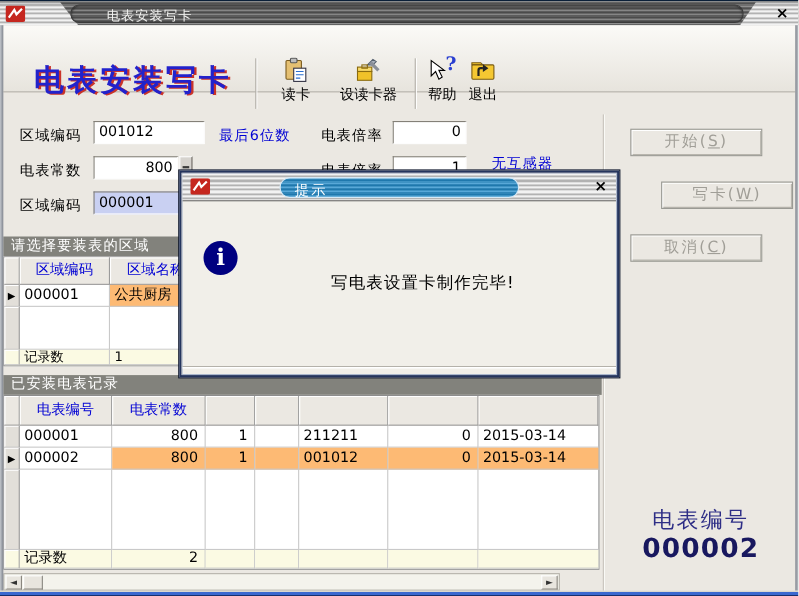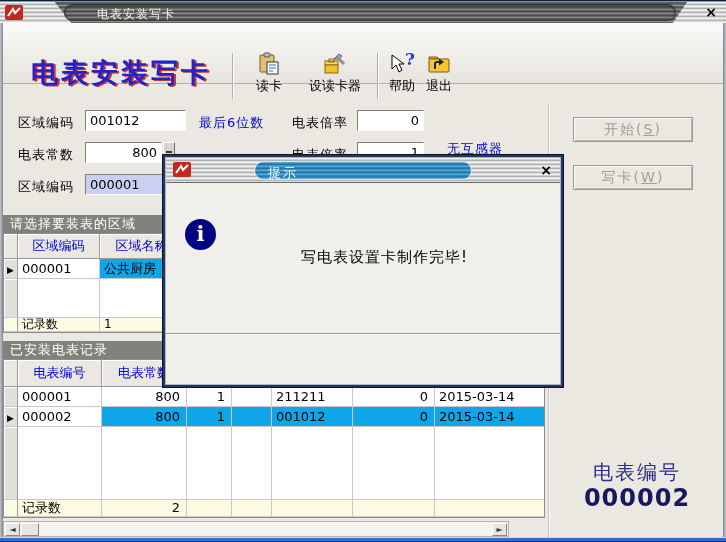--- a/index.html
+++ b/index.html
@@ -50,40 +50,40 @@
   
   .secbar{left:3px;width:544px;height:18px;background:#82827c;color:#fff;font-size:13px;line-height:18px;padding-left:7px;box-sizing:border-box;letter-spacing:1px;}
 
   
   .grid{position:absolute;left:3px;width:540px;background:#fff;border:1px solid #8d8d8d;box-sizing:content-box;}
   .grow{display:flex;}
   .gcell{border-right:1px solid #c9c9c9;border-bottom:1px solid #c9c9c9;font-size:13px;overflow:hidden;white-space:nowrap;box-sizing:border-box;padding:0 4px;}
   .ghead .gcell{background:#ebe8e2;border-right:1px solid #9b9b9b;border-bottom:1px solid #9b9b9b;box-shadow:inset 1px 1px 0 #fff;color:#0000d4;text-align:center;}
   .gsel{background:#e2dfd9;border-right:1px solid #9b9b9b;box-shadow:inset 1px 1px 0 #fff;padding:0;text-align:center;color:#000;}
   .gfoot .gcell{background:#fbfae3;}
-  .gray{background:#0ea5e9;}
+  .gray{background:#fdba74;}
   .ar{text-align:right;padding-right:6px;}
   .selmark{font-size:9px;line-height:inherit;}
   
   .t1c0{width:14px;}.t1c1{width:82px;}.t1c2{width:84px;}.t1c3{flex:1;border-right:none;}
   
   .t2c0{width:14px;}.t2c1{width:84px;}.t2c2{width:85px;}.t2c3{width:45px;}.t2c4{width:40px;}.t2c5{width:81px;}.t2c6{width:82px;}.t2c7{flex:1;border-right:none;}
 
   
   .hscroll{left:3px;top:521px;width:506px;height:16px;background:#f4f3ec;border:1px solid #b5b2aa;box-sizing:border-box;}
   .sbtn{position:absolute;top:1px;width:15px;height:13px;background:#e8e5de;border:1px solid;border-color:#fff #8a8780 #8a8780 #fff;font-size:8px;line-height:12px;text-align:center;color:#333;box-sizing:border-box;}
   .sthumb{position:absolute;left:17px;top:1px;width:18px;height:13px;background:#e8e5de;border:1px solid;border-color:#fff #8a8780 #8a8780 #fff;box-sizing:border-box;}
 
   
   .obtn{position:absolute;left:573px;width:120px;height:25px;background:#ebe8e2;border:1px solid #9a9a94;box-shadow:inset 1px 1px 0 #fff,inset -1px -1px 0 #b8b5ad;color:#a09e97;font-size:14px;text-align:center;line-height:23px;letter-spacing:2px;box-sizing:border-box;}
   .meter-label{left:551px;top:459px;width:172px;text-align:center;font-size:20px;color:#2e2e86;letter-spacing:2px;}
   .meter-no{left:551px;top:484px;width:172px;text-align:center;font-size:24px;font-weight:bold;color:#18185f;letter-spacing:1px;}
 
   
-  .dialog{left:163px;top:155px;width:400px;height:232px;background:#f1efe9;border:2px solid #25355e;box-shadow:0 0 0 1px #0c142a,inset 0 0 0 1px #aab6cc;box-sizing:border-box;z-index:50;}
+  .dialog{left:163px;top:155px;width:400px;height:188px;background:#f1efe9;border:2px solid #25355e;box-shadow:0 0 0 1px #0c142a,inset 0 0 0 1px #aab6cc;box-sizing:border-box;z-index:50;}
   .dlg-tb{position:absolute;left:1px;top:1px;width:394px;height:25px;border-bottom:1px solid #6b6b6b;box-sizing:border-box;}
   .dlg-cap-l{left:0;top:0;width:64px;height:24px;clip-path:polygon(0 0,74% 0,100% 100%,0 100%);}
   .dlg-cap-r{left:330px;top:0;width:64px;height:24px;clip-path:polygon(26% 0,100% 0,100% 100%,0 100%);}
   .dlg-pill{left:88px;top:3px;width:218px;height:19px;border-radius:10px;border:1px solid #d7e9f5;box-sizing:border-box;
             background:repeating-linear-gradient(180deg,#58a8d8 0 1px,#2f85b8 1px 2px,#1f78ad 2px 3px,#3f93c4 3px 4px);}
   .dlg-title{left:102px;top:6px;color:#fff;font-size:13px;letter-spacing:2px;}
   .dlg-close{left:372px;top:4px;width:16px;height:16px;color:#000;font-weight:bold;font-size:14px;line-height:16px;text-align:center;}
   .info-icon{left:20px;top:62px;width:31px;height:31px;border-radius:50%;background:#000080;color:#fff;font-family:"DejaVu Serif",serif;font-weight:bold;font-size:21px;text-align:center;line-height:30px;}
   .dlg-msg{left:136px;top:91px;font-size:15px;color:#000;letter-spacing:1px;}
   .dlg-sep{left:1px;top:176px;width:394px;height:2px;background:linear-gradient(180deg,#9a978f 0 1px,#fff 1px 2px);}
@@ -268,22 +268,25 @@
 
   <div class="abs hscroll">
     <div class="sbtn" style="left:1px;">◄</div>
     <div class="sthumb"></div>
     <div class="sbtn" style="right:1px;">►</div>
   </div>
 
   <div class="obtn" style="top:117px;">
     <span>开始(</span><span class="u">S</span><span>)</span>
   </div>
-  <div class="obtn" style="top:165px;">
+  <div class="obtn" style="top:165px;margin-left:28px;">
     <span>写卡(</span><span class="u">W</span><span>)</span>
+  </div>
+  <div class="obtn" style="top:213px;">
+    <span>取消(</span><span class="u">C</span><span>)</span>
   </div>
   <div class="abs meter-label">电表编号</div>
   <div class="abs meter-no">000002</div>
 
   <div class="abs dialog">
     <div class="dlg-tb metal-light">
       <div class="abs dlg-cap-l metal-light"></div>
       <div class="abs dlg-cap-r metal-light"></div>
       <div class="abs" style="left:7px;top:4px;">
         <svg class="logo-chip" viewBox="0 0 18 15">

